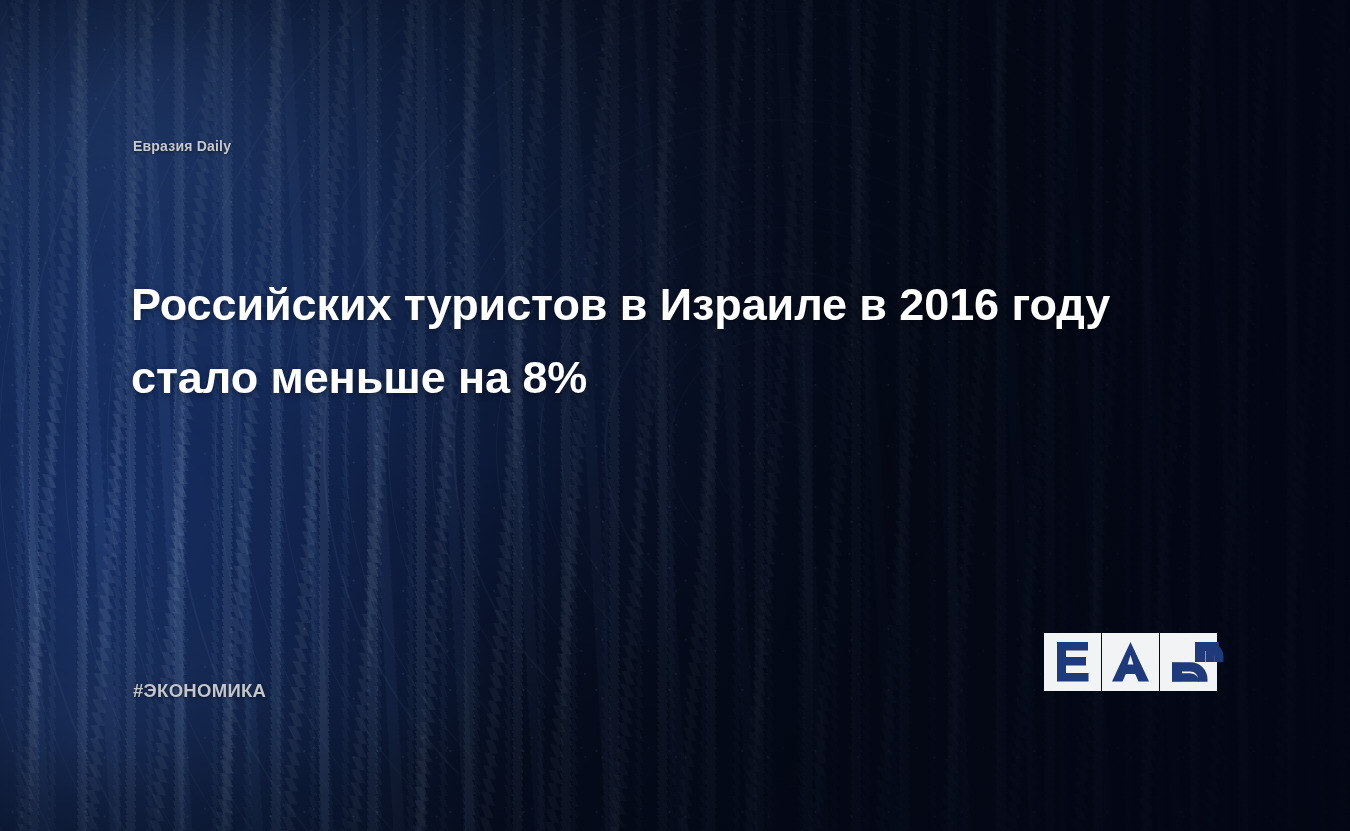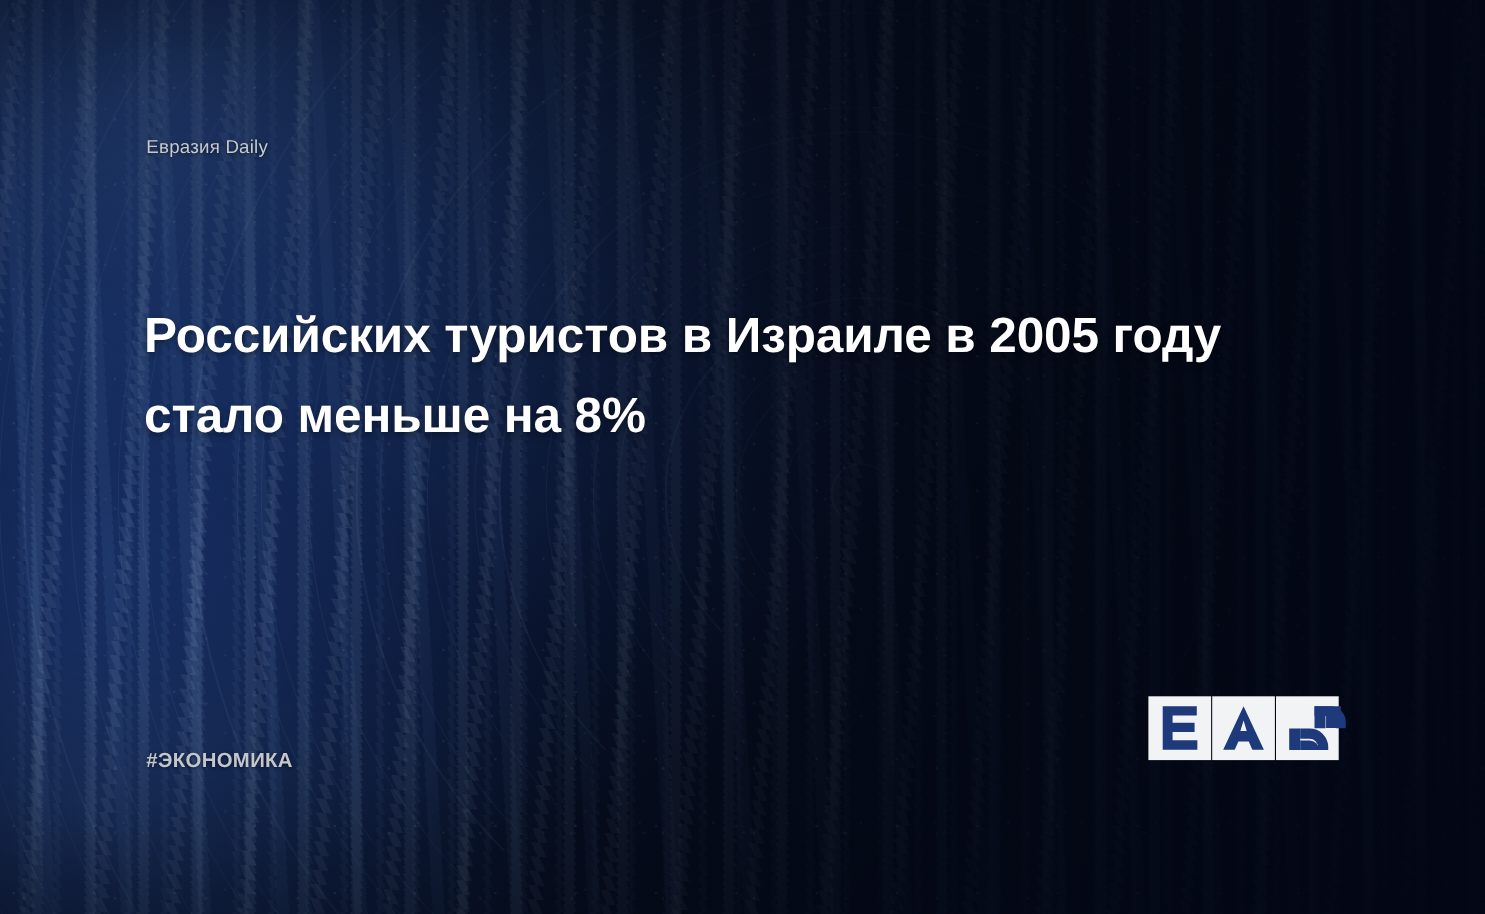--- a/index.html
+++ b/index.html
@@ -97,23 +97,23 @@
       radial-gradient(circle at 26% 84%, rgba(200,220,255,.45) .6px, rgba(0,0,0,0) 1.4px);
     background-size:73px 61px, 91px 83px, 67px 97px, 109px 71px, 83px 59px;
     mix-blend-mode:screen;
   }
 
   
   .content{position:absolute;inset:0;}
 
   .brand{
     position:absolute;
-    left:133px;top:124px;
-    font-size:17px;
-    font-weight:normal;
+    left:133px;top:138px;
+    font-size:14px;
+    font-weight:bold;
     letter-spacing:.2px;
     color:#c6c9ce;
     text-shadow:0 1px 3px rgba(0,0,0,.55);
     white-space:nowrap;
   }
 
   .headline{
     position:absolute;
     left:131px;top:268px;
     width:1090px;
@@ -243,21 +243,21 @@
     <div class="sp-mask-left"></div>
     <div class="noise"></div>
     <div class="bg-dark-right"></div>
     <div class="bg-vignette"></div>
   </div>
 
   <div class="content">
 
     <div class="brand">Евразия Daily</div>
 
-    <h1 class="headline">Российских туристов в Израиле в 2005 году стало меньше на 8%</h1>
+    <h1 class="headline">Российских туристов в Израиле в 2016 году стало меньше на 8%</h1>
 
     <div class="hashtag">#ЭКОНОМИКА</div>
 
     <div class="logo">
 
       <div class="logo-tile tile-e">
         <svg class="logo-letter" viewBox="0 0 57 58">
           <path fill="#1f3a7a" d="M13 9 h31 v8.5 h-22 v6.5 h20 v8.5 h-20 v7.5 h22.5 v8.5 h-31.5 z"></path>
         </svg>
       </div>

